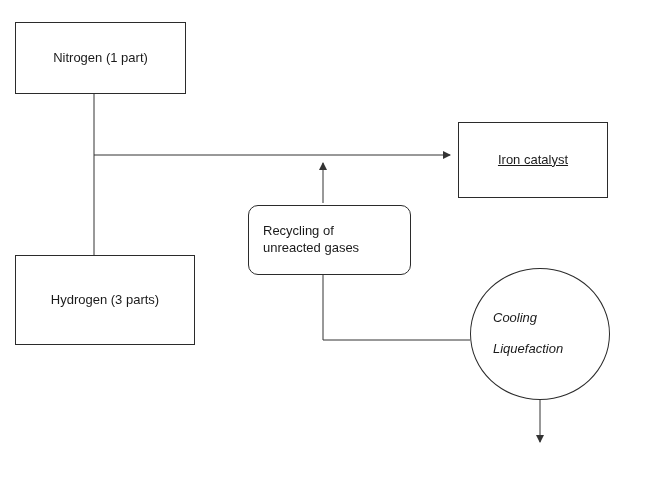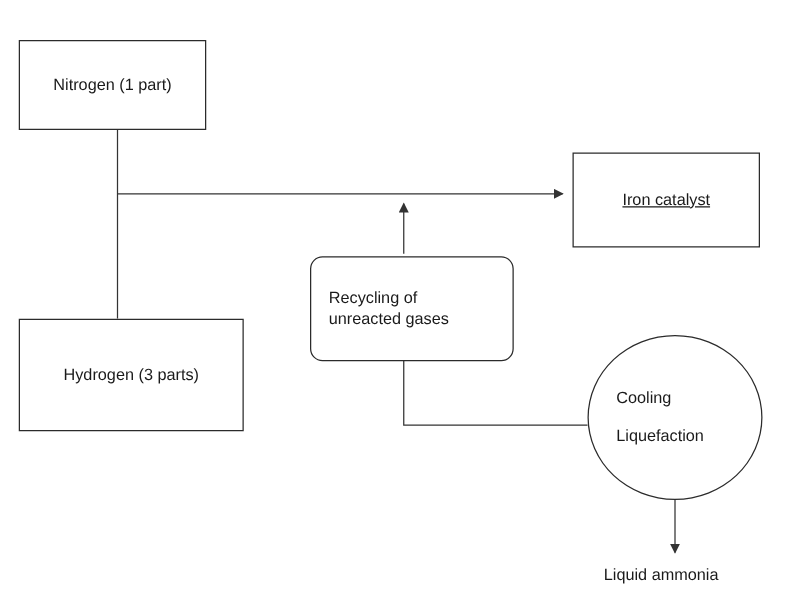--- a/index.html
+++ b/index.html
@@ -37,20 +37,21 @@
     text-align: left;
   }
   .node.circle {
     border-radius: 50%;
     flex-direction: column;
     align-items: flex-start;
     justify-content: center;
     padding-left: 22px;
     text-align: left;
     gap: 14px;
+    font-style: italic;
   }
   .free-label {
     position: absolute;
     white-space: nowrap;
     line-height: 20px;
   }
   #connectors {
     position: absolute;
     left: 0;
     top: 0;
@@ -75,40 +76,39 @@
 
     <path d="M94,155 L450,155" stroke="#333333" stroke-width="1" fill="none" marker-end="url(#arrow)"></path>
 
     <path d="M323,203 L323,163" stroke="#333333" stroke-width="1" fill="none" marker-end="url(#arrow)"></path>
 
     <path d="M323,272 L323,340 L470,340" stroke="#333333" stroke-width="1" fill="none"></path>
 
     <path d="M540,400 L540,442" stroke="#333333" stroke-width="1" fill="none" marker-end="url(#arrow)"></path>
   </svg>
 
-  <div class="node" style="left:15px; top:32px; width:150px; height:72px;justify-content:center;">
+  <div class="node" style="left:15px; top:22px; width:171px; height:72px;justify-content:center;">
     <span>Nitrogen (1 part)</span>
   </div>
 
   <div class="node" style="left:15px; top:255px; width:180px; height:90px;">
     <span>Hydrogen (3 parts)</span>
   </div>
 
   <div class="node" style="left:458px; top:122px; width:150px; height:76px;text-decoration:underline;">
     <span>Iron catalyst</span>
   </div>
 
-  <div class="node rounded" style="left:248px; top:205px; width:163px; height:84px;">
+  <div class="node rounded" style="left:248px; top:205px; width:163px; height:70px;">
     <span>Recycling of</span>
     <span>unreacted gases</span>
   </div>
 
   <div class="node circle" style="left:470px; top:268px; width:140px; height:132px;">
     <span>Cooling</span>
     <span>Liquefaction</span>
   </div>
 
   <div class="free-label" style="left:335px; top:104px;">
   </div>
 
-  <div class="free-label" style="left:483px; top:450px;">Liquid ammonia</div>
 
 </div>
 
 </body></html>

